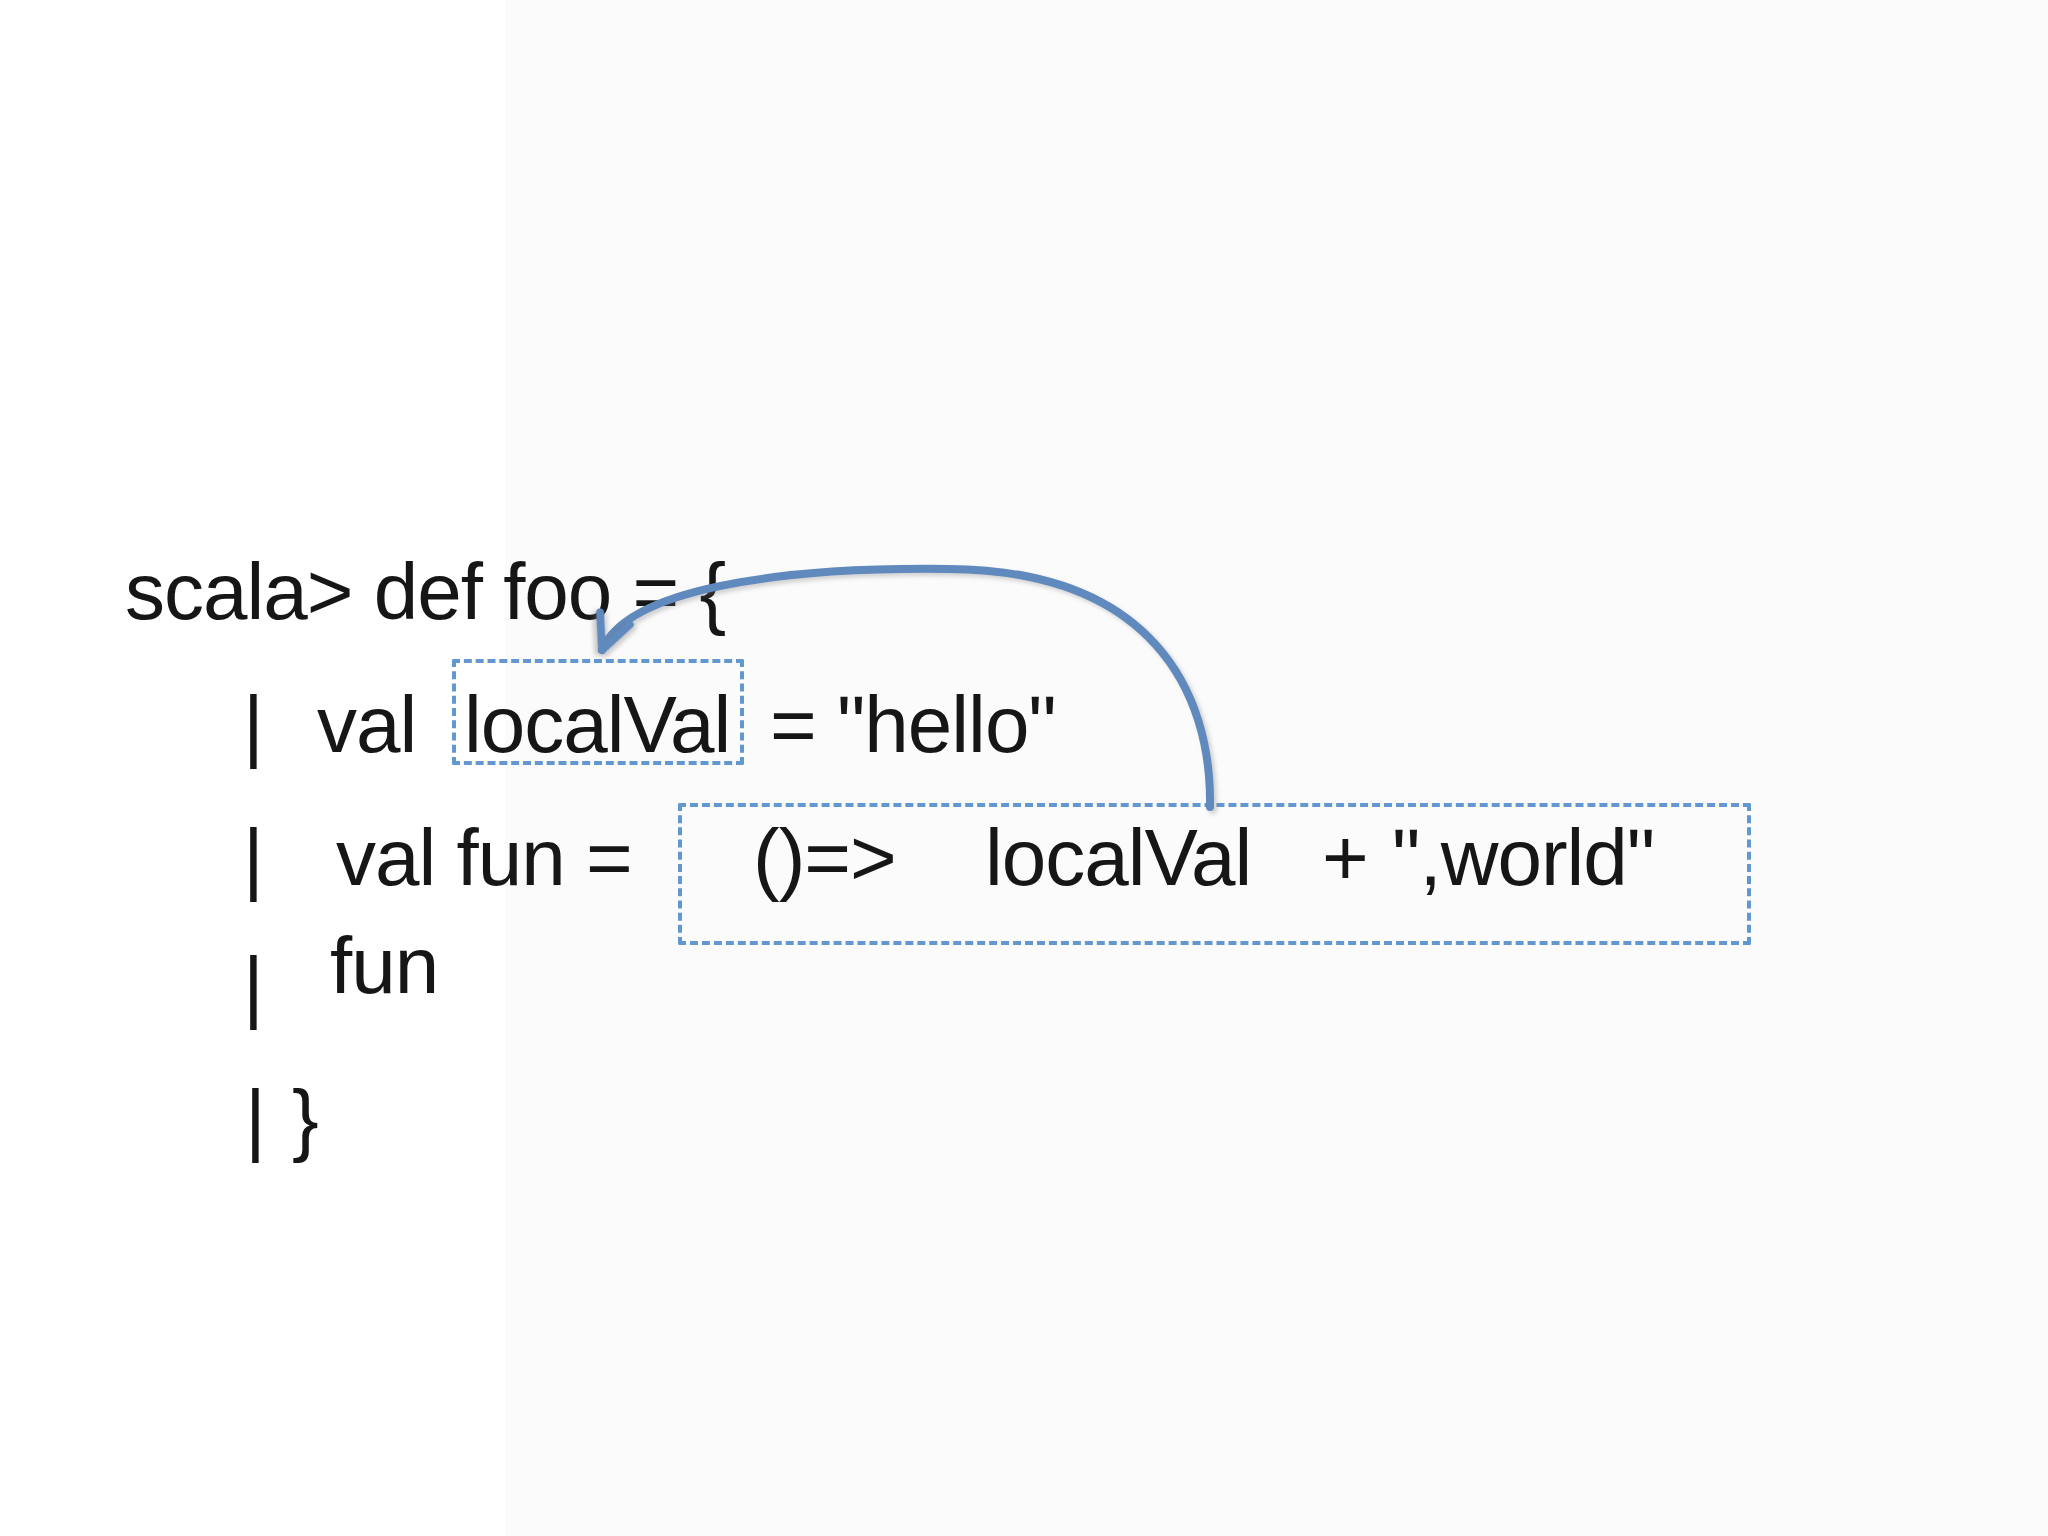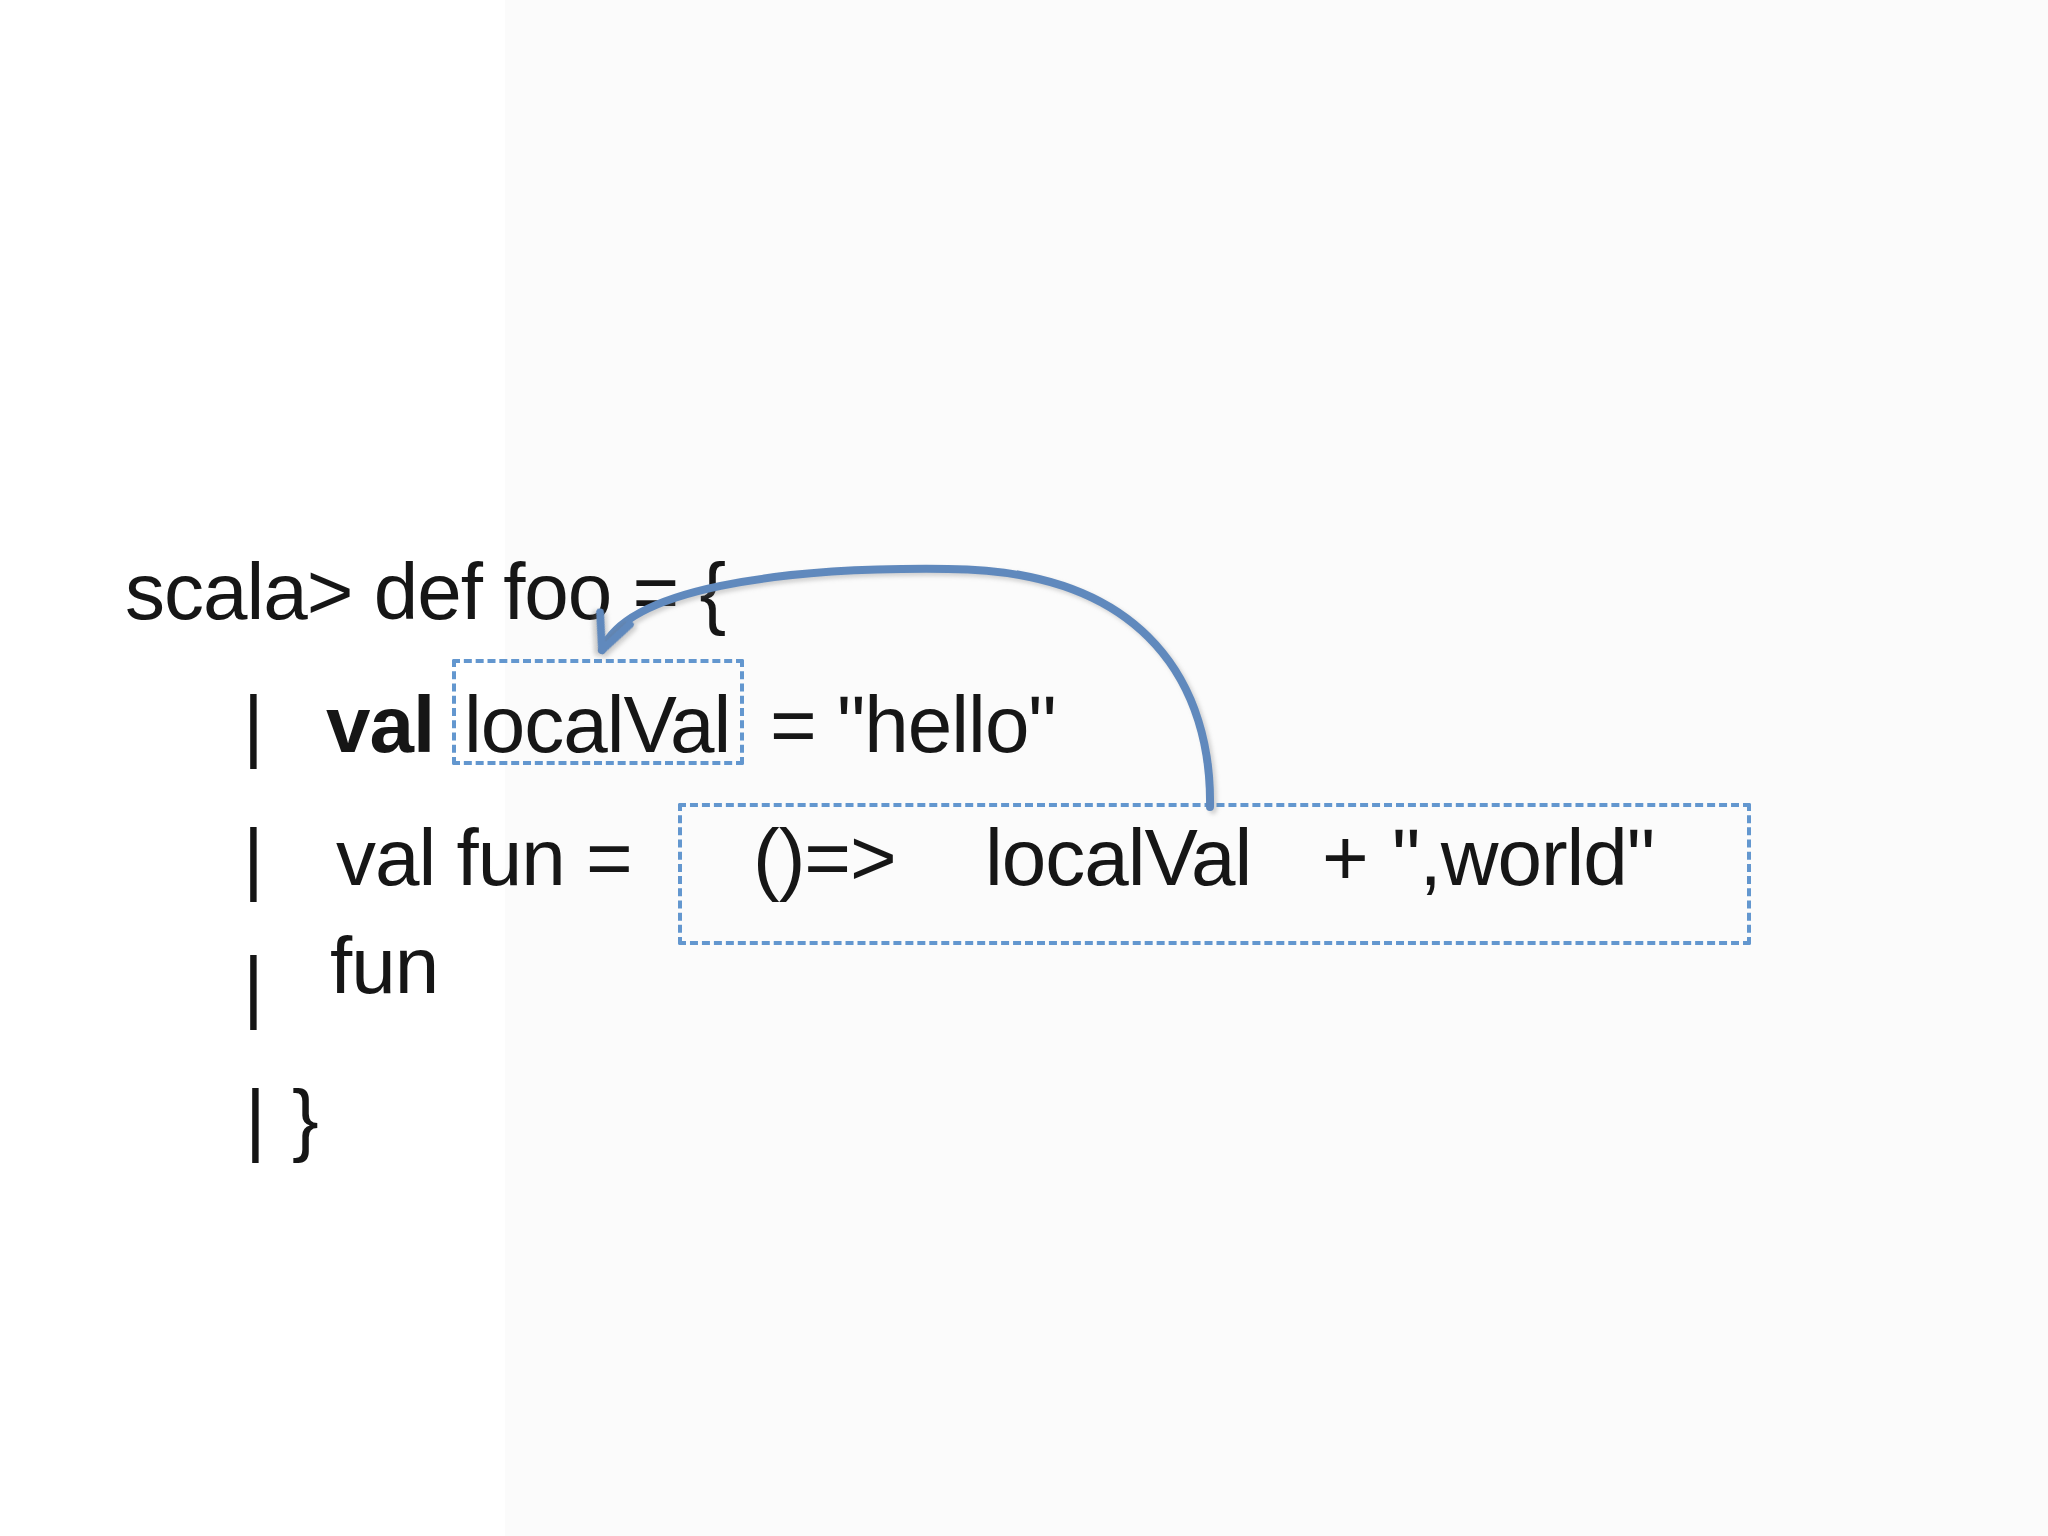--- a/index.html
+++ b/index.html
@@ -30,21 +30,21 @@
     pointer-events: none;
   }
   #arrow-svg path { filter: drop-shadow(3px 3px 2px rgba(110,110,110,0.30)); }
 </style>
 </head>
 <body>
 
 <span class="tok" style="left:125px; top:537px;">scala&gt; def foo = {</span>
 
 <span class="tok" style="left:243px; top:670px;">|</span>
-<span class="tok" style="left:326px; top:670px;font-weight:bold;">val</span>
+<span class="tok" style="left:317px; top:670px;">val</span>
 <div class="dashed" id="box1"></div>
 <span class="tok" style="left:464px; top:670px;">localVal</span>
 <span class="tok" style="left:770px; top:670px;">= "hello"</span>
 
 <span class="tok" style="left:243px; top:803px;">|</span>
 <span class="tok" style="left:336px; top:803px;">val fun =</span>
 <div class="dashed" id="box2"></div>
 <span class="tok" style="left:753px; top:803px;">()=&gt;</span>
 <span class="tok" style="left:985px; top:803px;">localVal</span>
 <span class="tok" style="left:1322px; top:803px;">+</span>

